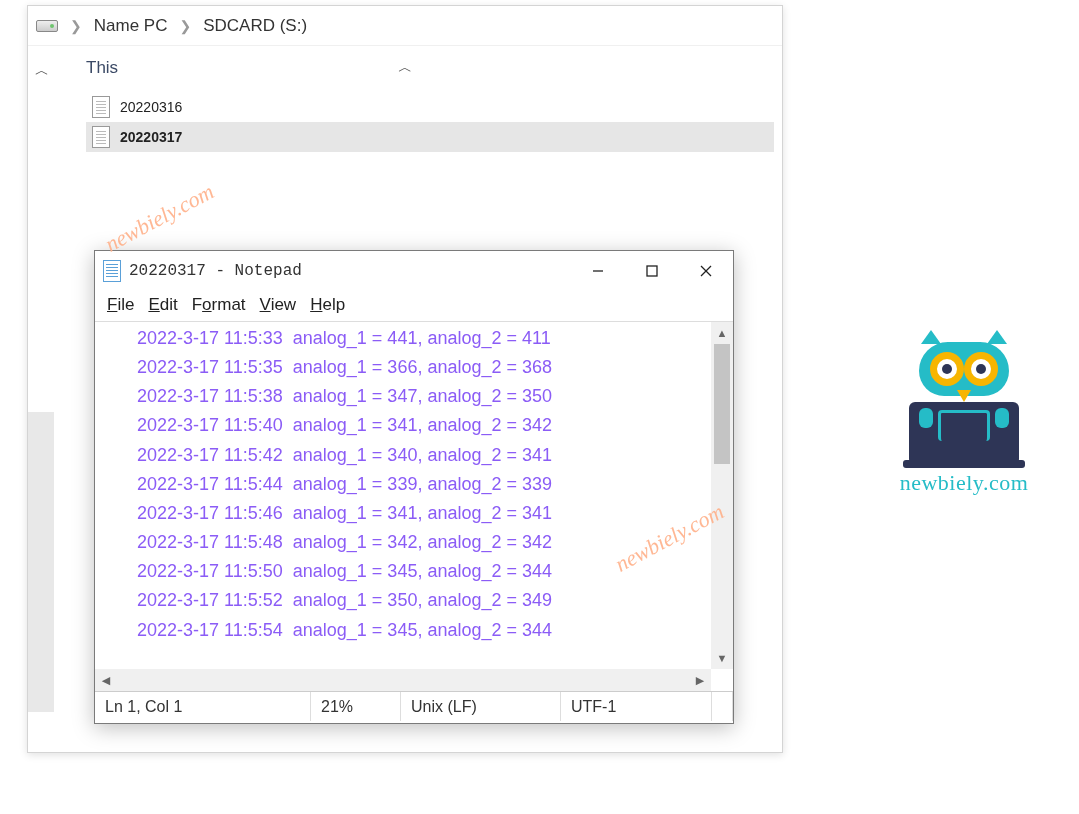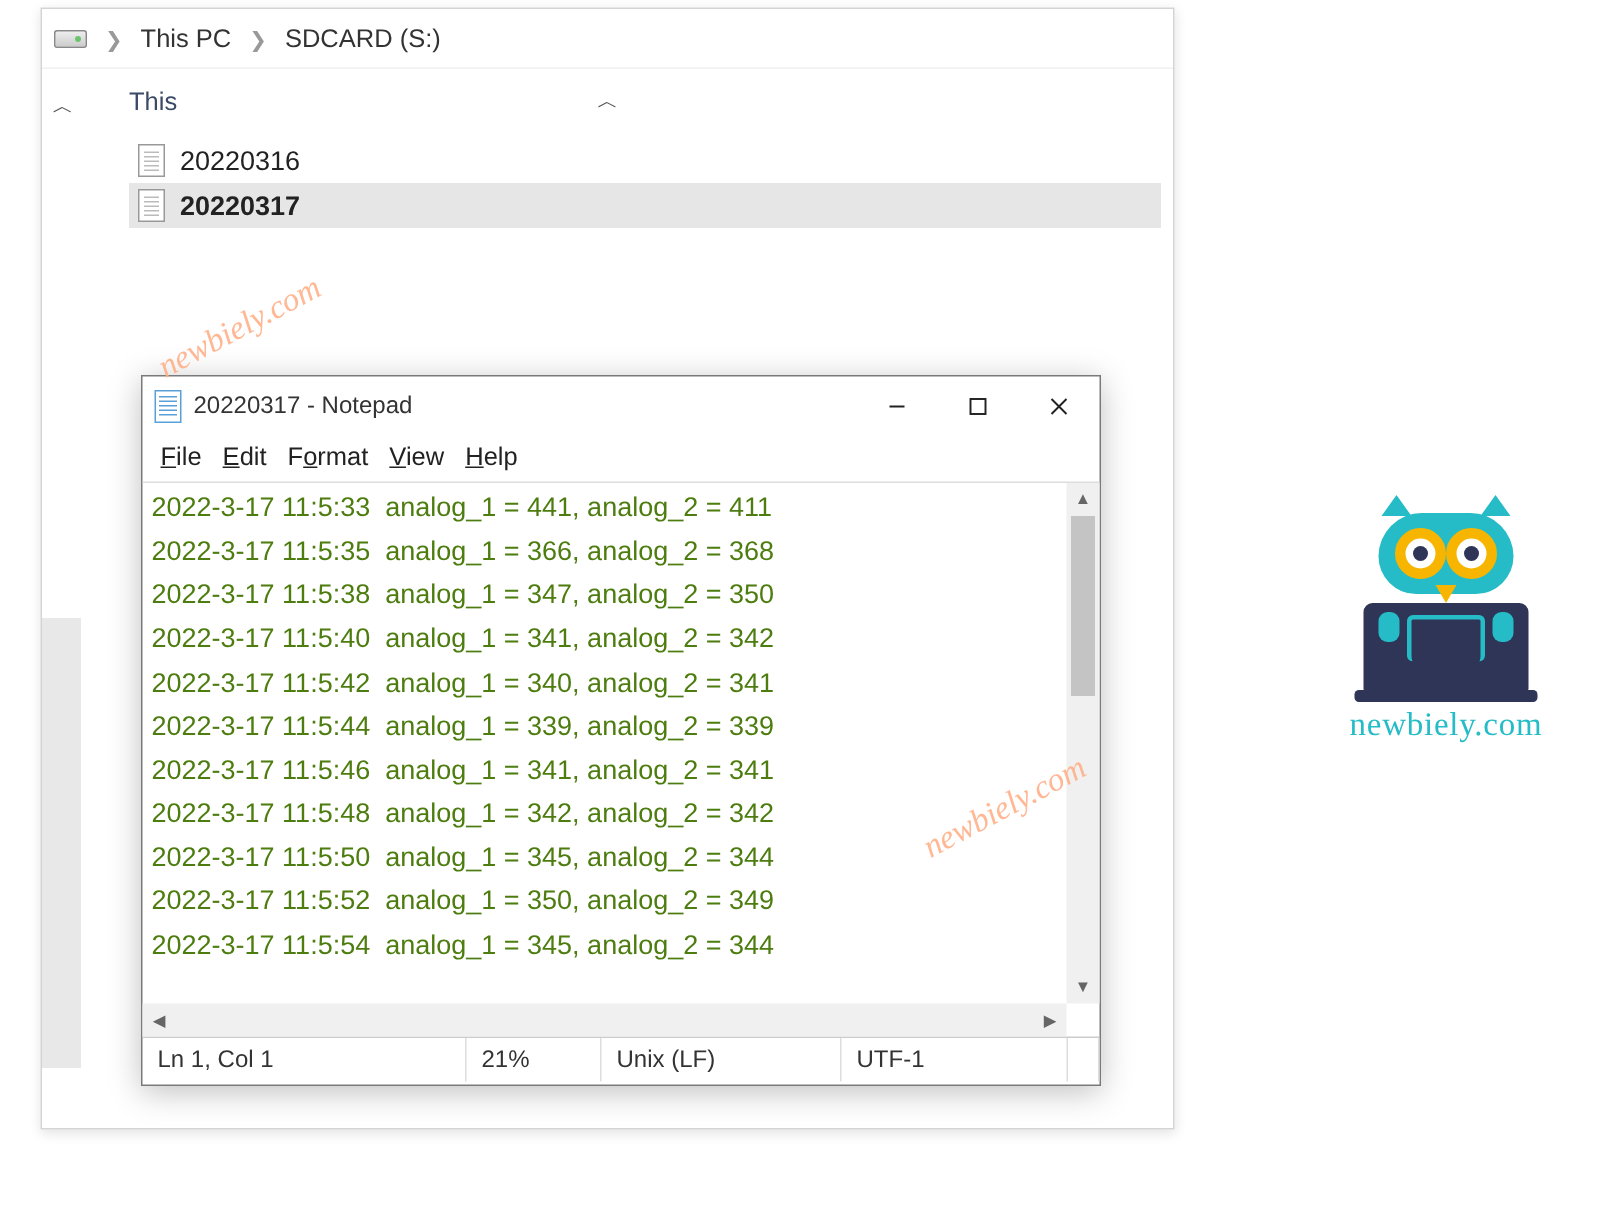--- a/index.html
+++ b/index.html
@@ -56,21 +56,21 @@
     background:#e8e8e8;
   }
   .file-area { flex:1; padding: 12px 8px 8px 30px; }
   .col-header {
     display:flex; align-items:center; gap:280px;
     color:#3b4a66; font-size:17px; margin-bottom:14px;
   }
   .col-up { color:#555; font-size:14px; }
   .file-row {
     display:flex; align-items:center; gap:10px;
-    padding:4px 6px; font-size:18px; color:#222;
+    padding:4px 6px; font-size:14px; color:#222;
   }
   .file-row.selected { background:#e6e6e6;font-weight:bold; }
   .file-icon {
     width:18px; height:22px;
     border:1px solid #999; background:#fff;
     position:relative;
   }
   .file-icon::before{
     content:""; position:absolute; left:3px; right:3px; top:4px;
     height:1px; background:#bbb; box-shadow:0 3px #bbb,0 6px #bbb,0 9px #bbb,0 12px #bbb;
@@ -85,21 +85,21 @@
     background:#fff;
     border:1px solid #7a7a7a;
     box-shadow: 0 4px 20px rgba(0,0,0,.25);
   }
   .np-title {
     height: 40px;
     display:flex; align-items:center; justify-content:space-between;
     padding-left:8px;
     font-size:16px; color:#333;
   }
-  .np-title-left{ display:flex; align-items:center; gap:8px; }
+  .np-title-left{ display:flex; align-items:center; gap:8px;font-family:Liberation Mono, monospace; }
   .np-icon {
     width:18px; height:22px;
     background:#fff; border:1px solid #5aa0d8;
     position:relative;
   }
   .np-icon::before{
     content:""; position:absolute; left:2px; right:2px; top:3px;
     height:1px; background:#5aa0d8;
     box-shadow:0 3px #5aa0d8,0 6px #5aa0d8,0 9px #5aa0d8,0 12px #5aa0d8;
   }
@@ -117,22 +117,23 @@
   .np-content-wrap{
     position:relative; height:calc(100% - 40px - 32px - 30px);
     border-top:1px solid #ddd;
   }
   .np-content{
     position:absolute; inset:0 22px 22px 0;
     overflow:hidden;
     padding:2px 6px;
     font-family: "Segoe UI", sans-serif;
     font-size:18px; line-height:1.62;
-    color:#4d7c0f;
+    color:#8b5cf6;
     white-space:pre;
+    margin-left:36px;
   }
   .np-vscroll{
     position:absolute; right:0; top:0; bottom:22px; width:22px;
     background:#f0f0f0;
   }
   .np-vscroll .arrow{
     height:22px; display:flex; align-items:center; justify-content:center;
     color:#666; font-size:11px; cursor:pointer;
   }
   .np-vscroll .thumb{
@@ -196,21 +197,21 @@
   .wm1{ left:100px; top:205px; }
   .wm2{ left:610px; top:525px; }
 </style>
 </head>
 <body>
 
 <div class="explorer">
   <div class="breadcrumb">
     <span class="drive-icon"></span>
     <span class="chev">❯</span>
-    <span>This PC</span>
+    <span>Name PC</span>
     <span class="chev">❯</span>
     <span>SDCARD (S:)</span>
   </div>
   <div class="exp-body">
     <div class="nav-col">
       <span class="nav-up">︿</span>
     </div>
     <div class="file-area">
       <div class="col-header">
         <span>This</span>

